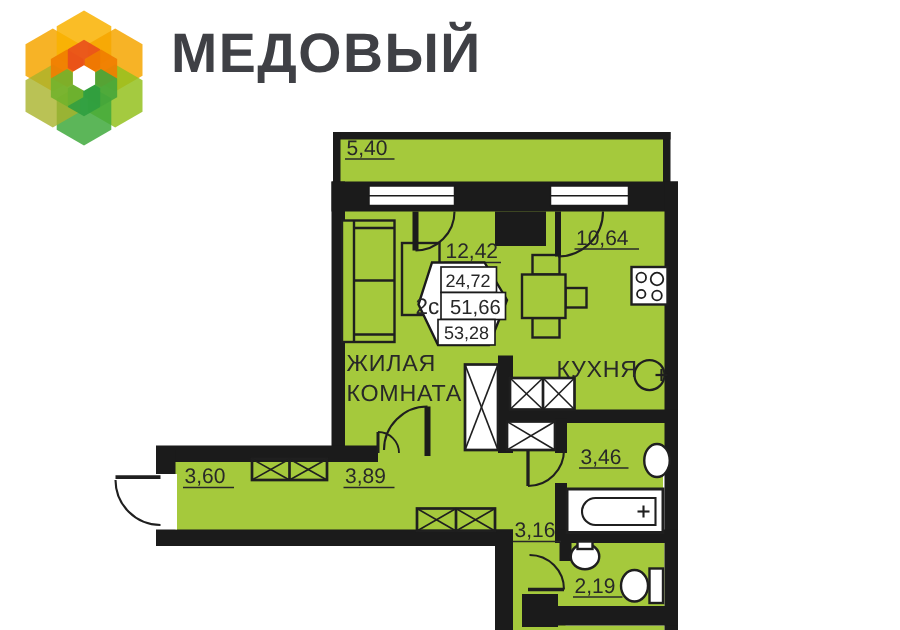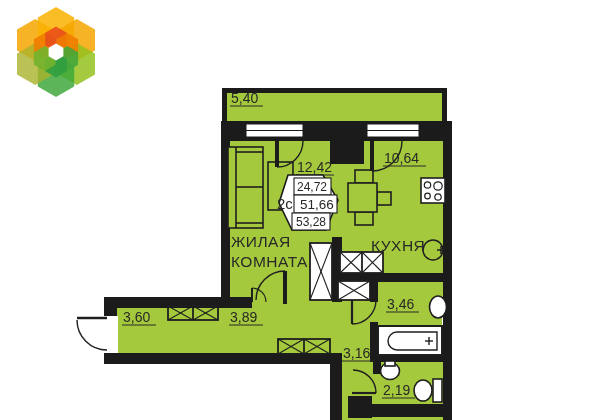--- a/index.html
+++ b/index.html
@@ -38,20 +38,21 @@
       <use href="#hexS" x="34.7" y="39.5" fill="#f07c00" fill-opacity="0.9"></use>
       <use href="#hexS" x="46" y="33" fill="#e94e1b" fill-opacity="0.9"></use>
       <use href="#hexS" x="57.3" y="39.5" fill="#f07c00" fill-opacity="0.9"></use>
       <use href="#hexS" x="57.3" y="52.5" fill="#46a63a" fill-opacity="0.9"></use>
       <use href="#hexS" x="46" y="59" fill="#2f9e3f" fill-opacity="0.9"></use>
       <use href="#hexS" x="34.7" y="52.5" fill="#73b32c" fill-opacity="0.9"></use>
       <use href="#hexC" x="46" y="46" fill="#ffffff"></use>
     </g>
   </svg>
   <div class="brand">
+    <h1>МЕДОВЫЙ</h1>
   </div>
 </div>
 
 <div class="planwrap">
 <svg width="600" height="420" viewBox="0 0 600 420">
 
   <g fill="#a5c93c">
     <rect x="224" y="90" width="221" height="32"></rect>
     <rect x="226" y="121" width="218" height="180"></rect>
     <rect x="107" y="300" width="235" height="62"></rect>

